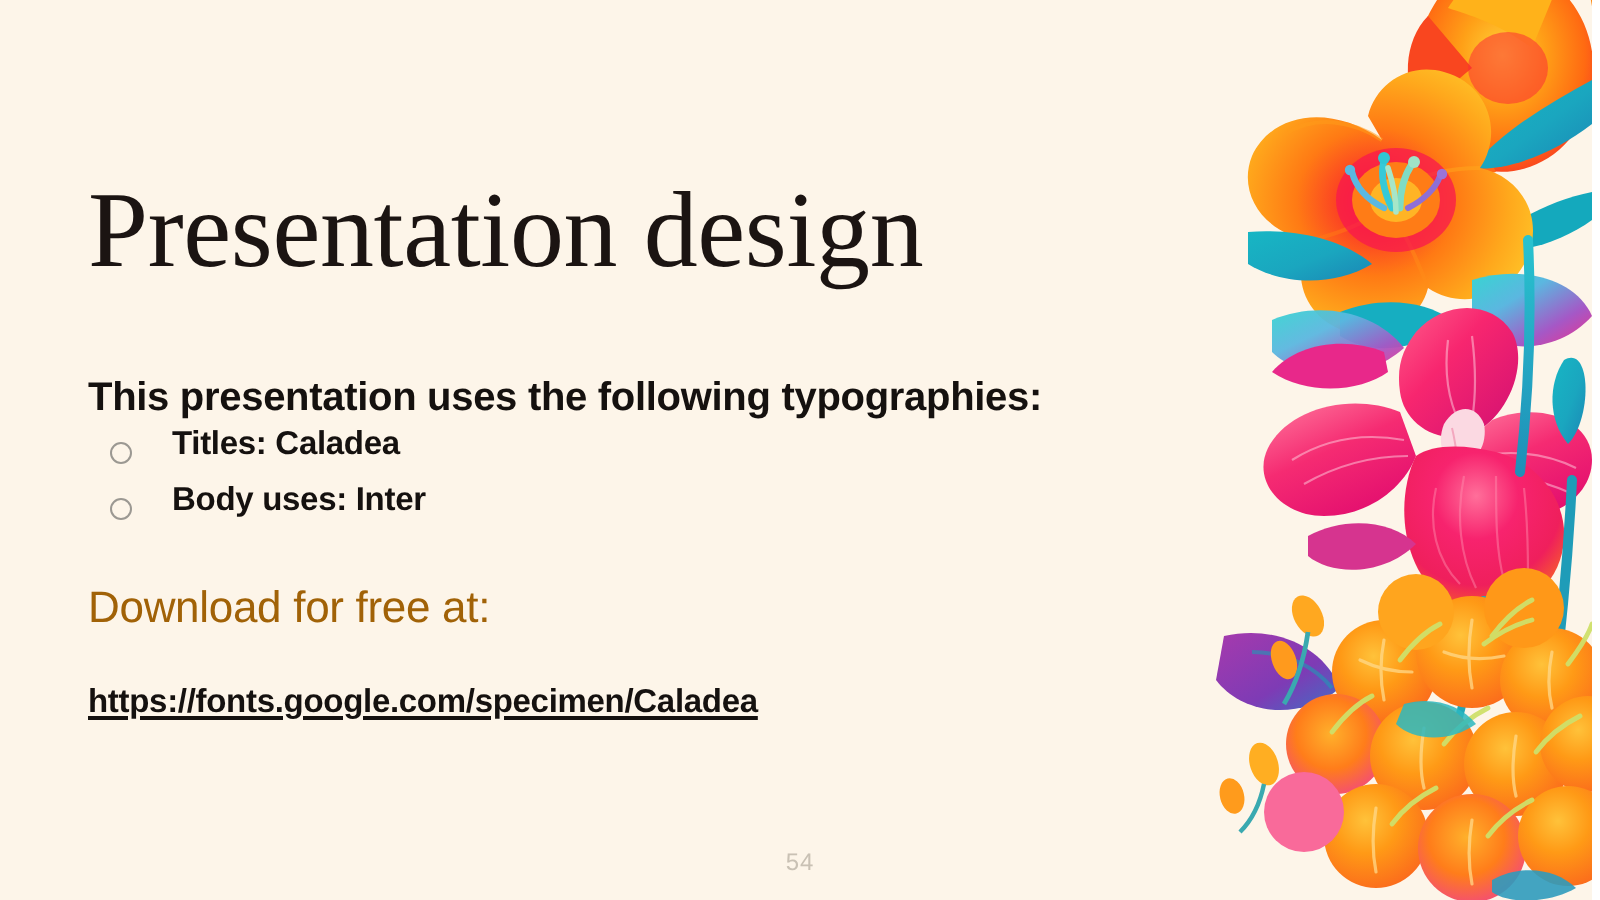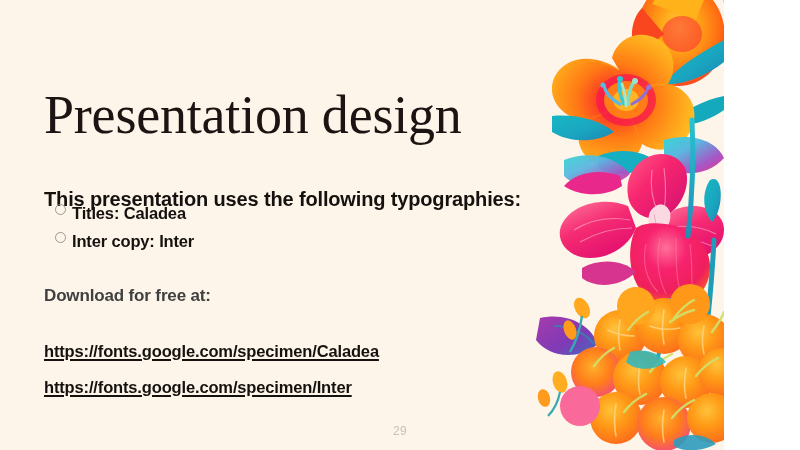--- a/index.html
+++ b/index.html
@@ -5,21 +5,21 @@
   html, body {
     margin: 0;
     padding: 0;
     background: #ffffff;
   }
   body {
     font-family: "Liberation Sans", sans-serif;
   }
   .slide {
     position: relative;
-    width: 724px;
+    width: 796px;
     height: 450px;
     overflow: hidden;
     background: #fdf5e9;
   }
 
   
   .content {
     position: absolute;
     left: 0;
     top: 0;
@@ -55,23 +55,23 @@
   .bullet-list {
     position: absolute;
     left: 44px;
     top: 204px;
     margin: 0;
     padding: 0;
     list-style: none;
   }
   .bullet-item {
     display: flex;
-    align-items: flex-start;
+    align-items: flex-end;
     height: 28px;
-    gap: 6px;
+    gap: 20px;
   }
   .bullet-marker {
     width: 11px;
     height: 11px;
     border-radius: 50%;
     border: 1.7px solid #9b9892;
     box-sizing: border-box;
     flex: 0 0 auto;
     margin-left: 11px;
   }
@@ -80,23 +80,23 @@
     font-weight: 700;
     color: #15110f;
     letter-spacing: -0.15px;
     white-space: nowrap;
   }
 
   .download-label {
     position: absolute;
     left: 44px;
     top: 269px;
-    font-size: 17px;
-    font-weight: 700;
-    color: #404040;
+    font-size: 22px;
+    font-weight: 400;
+    color: #a16207;
     letter-spacing: -0.15px;
     white-space: nowrap;
   }
 
   .link {
     position: absolute;
     left: 44px;
     font-size: 16.5px;
     font-weight: 700;
     color: #15110f;
@@ -369,28 +369,27 @@
 
     <p class="intro-line">This presentation uses the following typographies:</p>
 
     <ul class="bullet-list">
       <li class="bullet-item">
         <span class="bullet-marker"></span>
         <span class="bullet-label">Titles: Caladea</span>
       </li>
       <li class="bullet-item">
         <span class="bullet-marker"></span>
-        <span class="bullet-label">Inter copy: Inter</span>
+        <span class="bullet-label">Body uses: Inter</span>
       </li>
     </ul>
 
     <p class="download-label">Download for free at:</p>
 
     <a class="link link-caladea">https://fonts.google.com/specimen/Caladea</a>
 
-    <a class="link link-inter">https://fonts.google.com/specimen/Inter</a>
   </div>
 
   <div class="page-number-wrap">
-    <div class="page-number">29</div>
+    <div class="page-number">54</div>
   </div>
 
 </div>
 
 </body></html>

